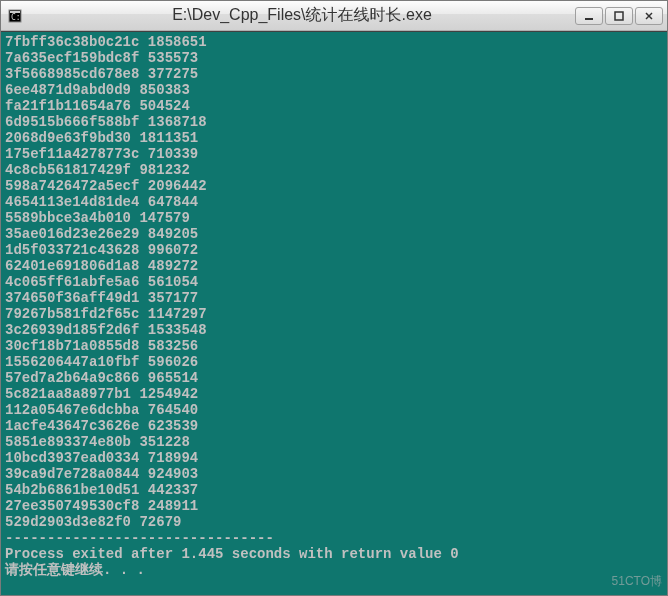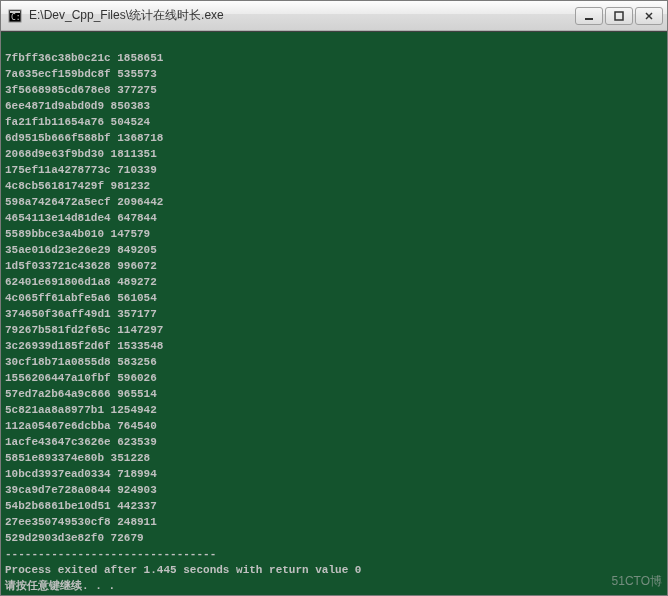--- a/index.html
+++ b/index.html
@@ -30,49 +30,50 @@
     .titlebar-icon {
       width: 16px;
       height: 16px;
       margin: 0 6px 0 2px;
       display: flex;
       align-items: center;
       justify-content: center;
     }
     .title-text {
       flex: 1;
-      font-size: 12px;
+      font-size: 16px;
       color: #333;
       white-space: nowrap;
       overflow: hidden;
+      text-align: center;
     }
     .window-controls {
       display: flex;
       gap: 2px;
     }
     .win-btn {
       width: 28px;
       height: 18px;
       border: 1px solid #9f9f9f;
       border-radius: 3px;
       background: linear-gradient(to bottom, #f5f5f5, #dcdcdc);
       display: flex;
       align-items: center;
       justify-content: center;
       cursor: pointer;
     }
     .console {
       flex: 1;
-      background: #14532d;
+      background: #0f766e;
       color: #c0c0c0;
       font-family: "Consolas", "Courier New", monospace;
-      font-size: 11px;
+      font-size: 14px;
       font-weight: bold;
       line-height: 16px;
-      padding: 18px 4px;
+      padding: 2px 4px;
       white-space: pre;
       overflow: hidden;
       border-top: 1px solid #404040;
     }
     .line { display: block; }
     .watermark {
       position: absolute;
       right: 6px;
       bottom: 6px;
       color: rgba(180,180,180,0.6);

